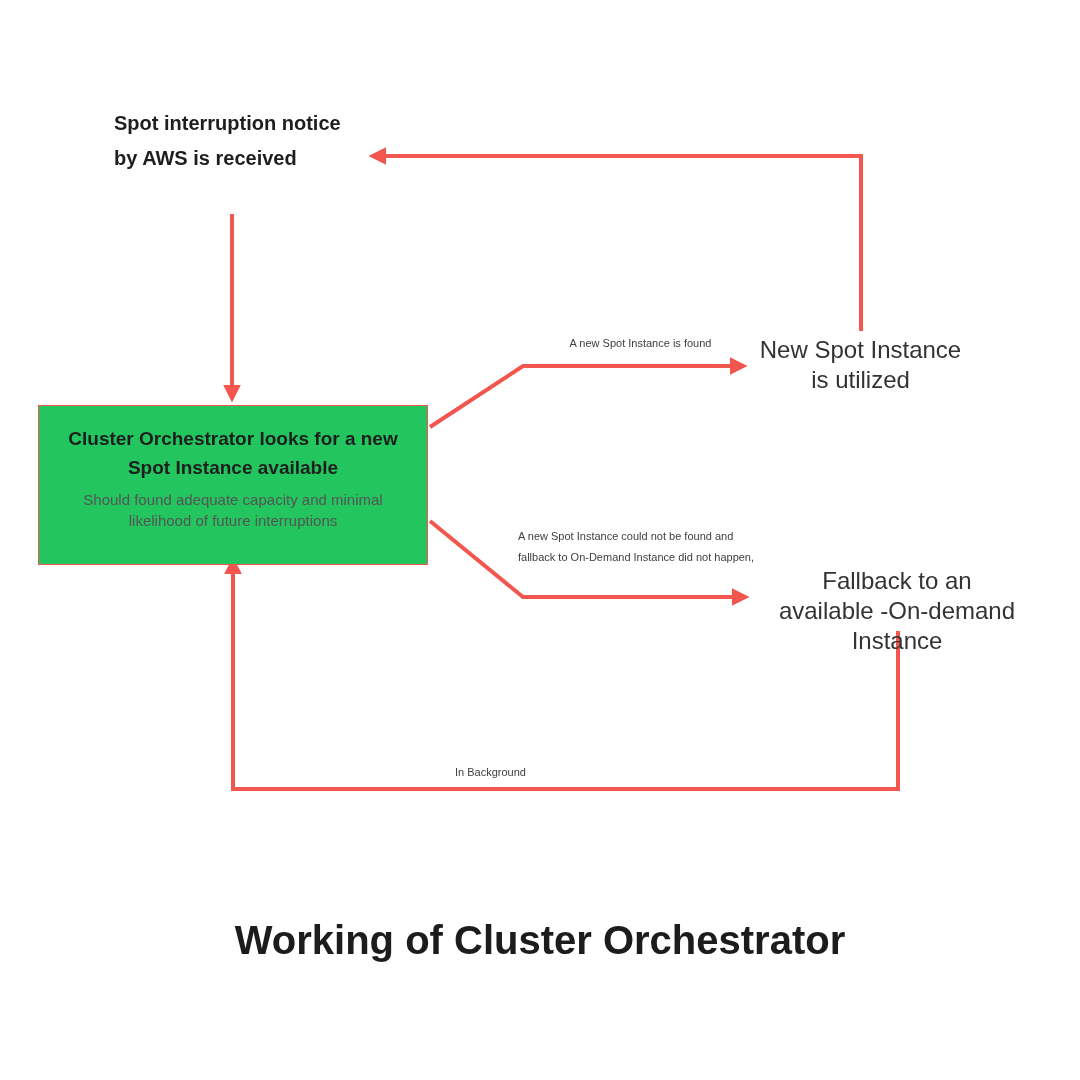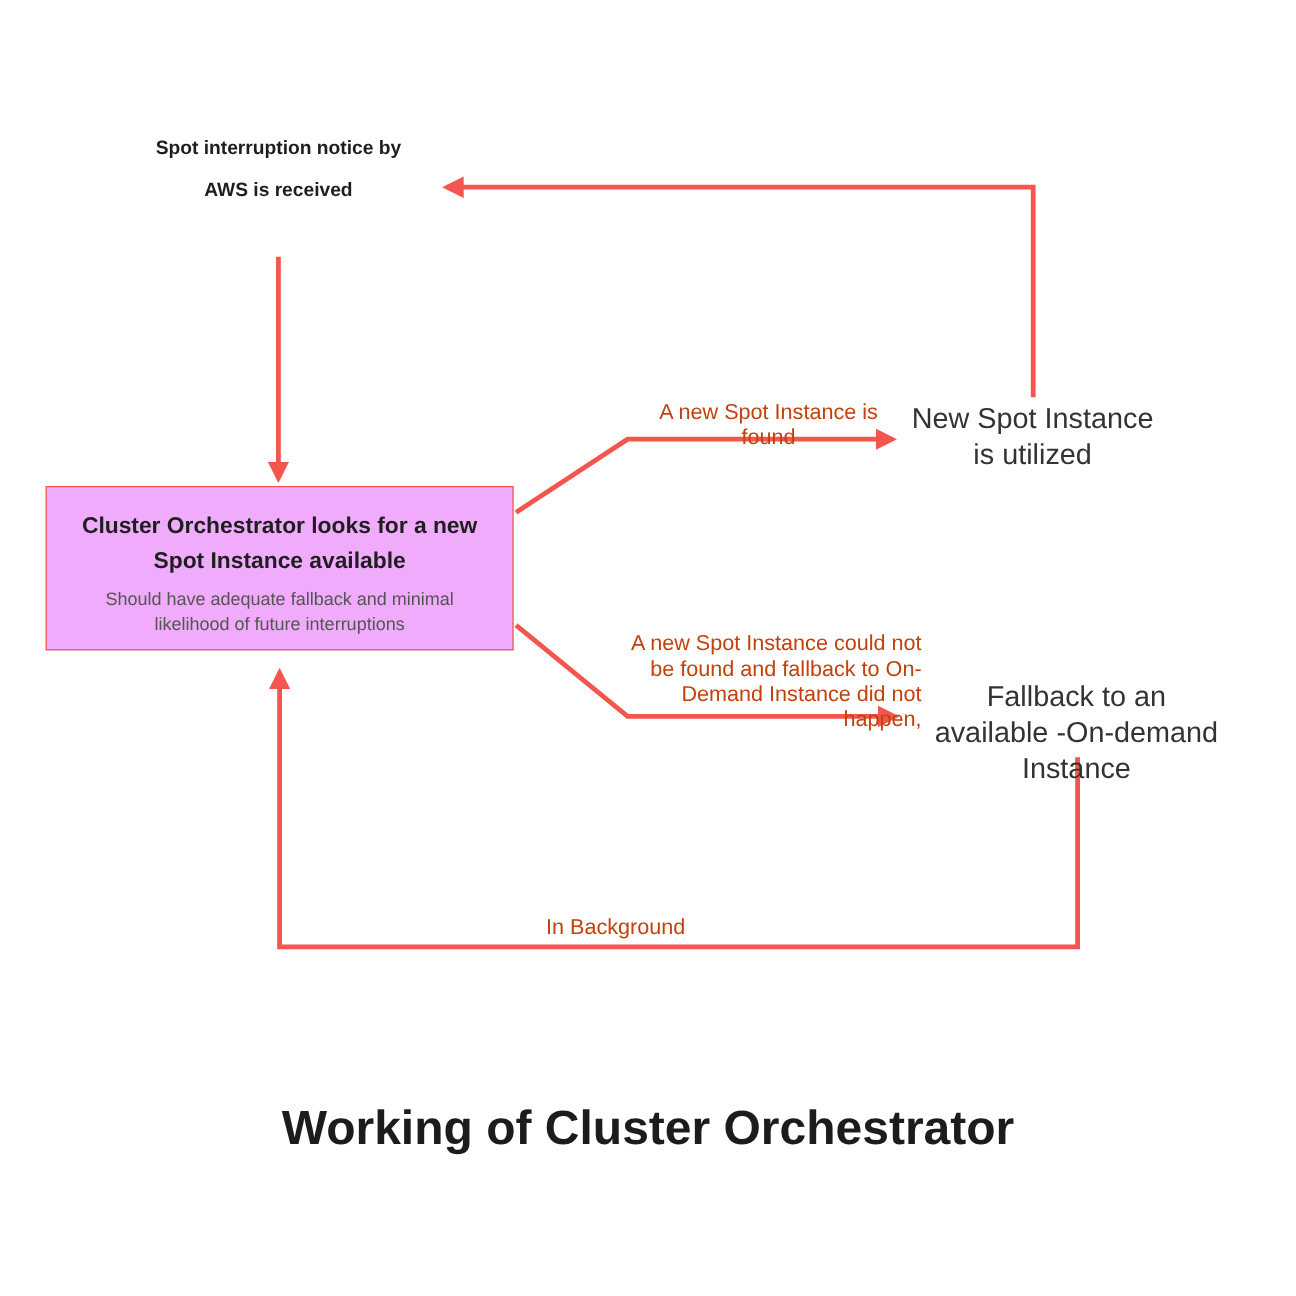--- a/index.html
+++ b/index.html
@@ -16,46 +16,45 @@
     width:1080px;height:1080px;
     background:#ffffff;
     overflow:hidden;
   }
   .edges{position:absolute;left:0;top:0;width:1080px;height:1080px;}
   .edge{fill:none;stroke:var(--accent);stroke-width:4;stroke-linejoin:miter;}
   .abs{position:absolute;}
 
   .spot-notice{
     left:114px;top:106px;width:236px;
-    text-align:center;
-    font-size:16px;font-weight:700;line-height:35px;
+    font-size:20px;font-weight:700;line-height:35px;
     color:var(--heading);
   }
   .orch-box{
-    left:38px;top:405px;width:390px;height:137px;
+    left:38px;top:405px;width:390px;height:160px;
     border:1.5px solid var(--accent);
-    background:#f0abfc;
+    background:#22c55e;
     text-align:center;
     padding:18px 18px 0 18px;
   }
   .orch-title{
     font-size:19px;font-weight:700;line-height:29px;
     color:var(--heading);
   }
   .orch-sub{
     margin-top:7px;
     font-size:15px;line-height:21px;
     color:#555555;
   }
   .edge-label{
-    color:#c2410c;
-    font-size:18px;line-height:21px;
+    color:#404040;
+    font-size:11px;line-height:21px;
   }
   .label-found{left:528px;top:333px;width:225px;text-align:center;}
-  .label-notfound{left:518px;top:526px;width:250px;text-align:right;}
+  .label-notfound{left:518px;top:526px;width:250px;text-align:left;}
   .label-background{left:455px;top:762px;width:190px;text-align:left;}
   .node-text{
     font-size:24px;line-height:30px;color:var(--node_text);
     text-align:center;
   }
   .node-utilized{left:748px;top:335px;width:225px;}
   .node-fallback{left:772px;top:566px;width:250px;}
   .main-title{
     left:0;top:918px;width:1080px;
     text-align:center;
@@ -78,21 +77,21 @@
     <polyline class="edge" points="430,427 523,366 744,366" marker-end="url(#arrowhead)"></polyline>
     <polyline class="edge" points="861,331 861,156 372,156" marker-end="url(#arrowhead)"></polyline>
     <polyline class="edge" points="430,521 523,597 746,597" marker-end="url(#arrowhead)"></polyline>
     <polyline class="edge" points="898,631 898,789 233,789 233,560" marker-end="url(#arrowhead)"></polyline>
   </svg>
 
   <div class="abs spot-notice">Spot interruption notice by AWS is received</div>
 
   <div class="abs orch-box">
     <div class="orch-title">Cluster Orchestrator looks for a new Spot Instance available</div>
-    <div class="orch-sub">Should have adequate fallback and minimal likelihood of future interruptions</div>
+    <div class="orch-sub">Should found adequate capacity and minimal likelihood of future interruptions</div>
   </div>
 
   <div class="abs edge-label label-found">A new Spot Instance is found</div>
 
   <div class="abs node-text node-utilized">New Spot Instance is utilized</div>
 
   <div class="abs edge-label label-notfound">A new Spot Instance could not be found and fallback to On-Demand Instance did not happen,</div>
 
   <div class="abs node-text node-fallback">Fallback to an available -On-demand Instance</div>
 

